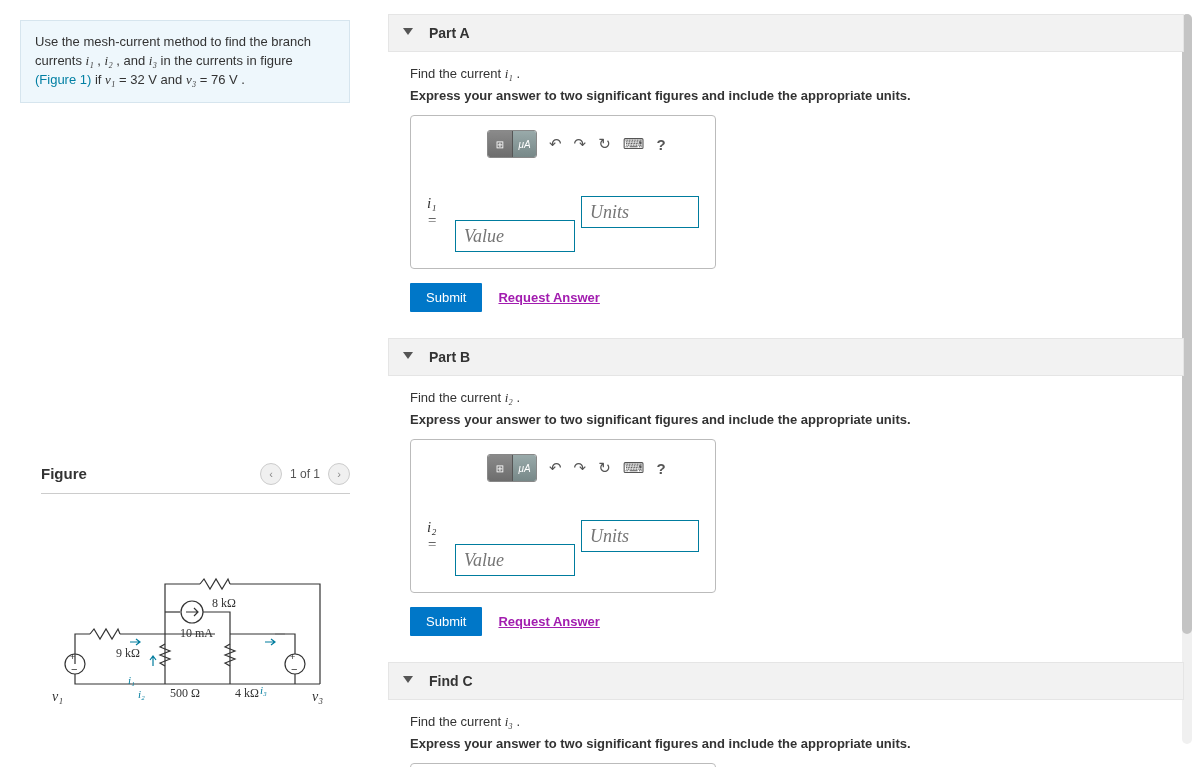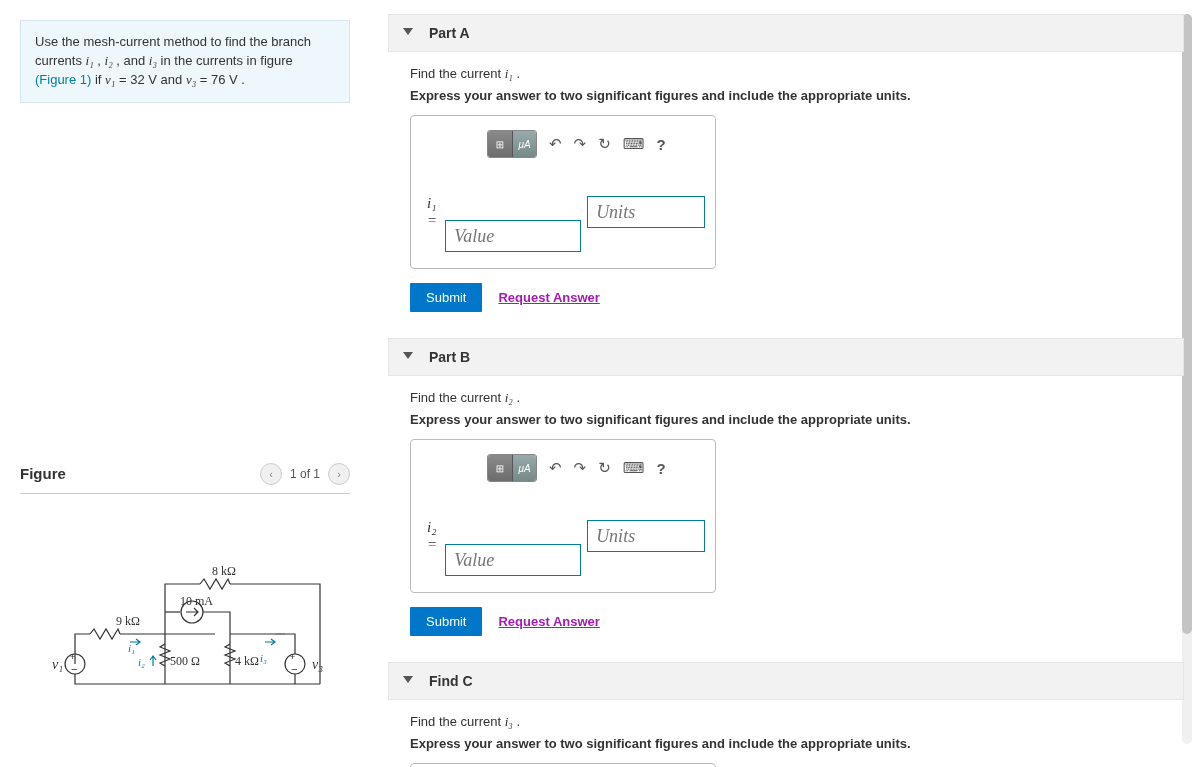--- a/index.html
+++ b/index.html
@@ -100,40 +100,40 @@
   .value-input, .units-input {
     border: 1px solid #007c9e;
     height: 32px;
     font-family: "Times New Roman", serif;
     font-style: italic;
     font-size: 18px;
     color: #9a9a9a;
     padding: 0 8px;
     background:#fff;
   }
-  .value-input { width: 136px; margin-top: 48px; }
+  .value-input { width: 120px; margin-top: 48px; }
   .units-input { width: 118px; }
   .action-row { margin-top: 14px; display:flex; align-items:center; gap:16px;}
   .submit-btn {
     background: #0077c8;
     color: #fff;
     border: none;
     padding: 7px 16px;
     font-size: 13px;
     cursor: pointer;
     border-radius:1px;
   }
   .request-link { color:#a21caf; text-decoration: underline; font-size:13px; font-weight:600;}
   .figure-section { margin-top: 360px; }
-  .figure-header { display:flex; justify-content:space-between; align-items:center; border-bottom:1px solid #ccc; padding-bottom:8px; margin-bottom:30px;}
+  .figure-header { display:flex; justify-content:space-between; align-items:center; border-bottom:1px solid #ccc; padding-bottom:8px; margin-bottom:30px;margin-left:21px;}
   .figure-title { font-weight:600; font-size:15px;}
   .fig-nav { display:flex; align-items:center; gap:8px; font-size:12px; color:#555;}
   .nav-circle { width:22px;height:22px;border-radius:50%;background:#f0f0f0;border:1px solid #ccc;display:flex;align-items:center;justify-content:center;color:#888;font-size:11px;}
   .circuit { width: 320px; height:170px; position:relative; }
-  .serif { font-family: "Times New Roman", serif; }
+  .serif { font-family: "Times New Roman", serif; margin-top: 32px; }
   .scrollbar { position:absolute; right:8px; top:14px; width:10px; height:730px; background:#f0f0f0; border-radius:5px;}
   .scrollbar-thumb { position:absolute; left:0; top:0; width:10px; height:620px; background:#c4c4c4; border-radius:5px;}
 </style>
 </head>
 <body>
 
 <div class="scrollbar">
   <div class="scrollbar-thumb"></div>
 </div>
 

